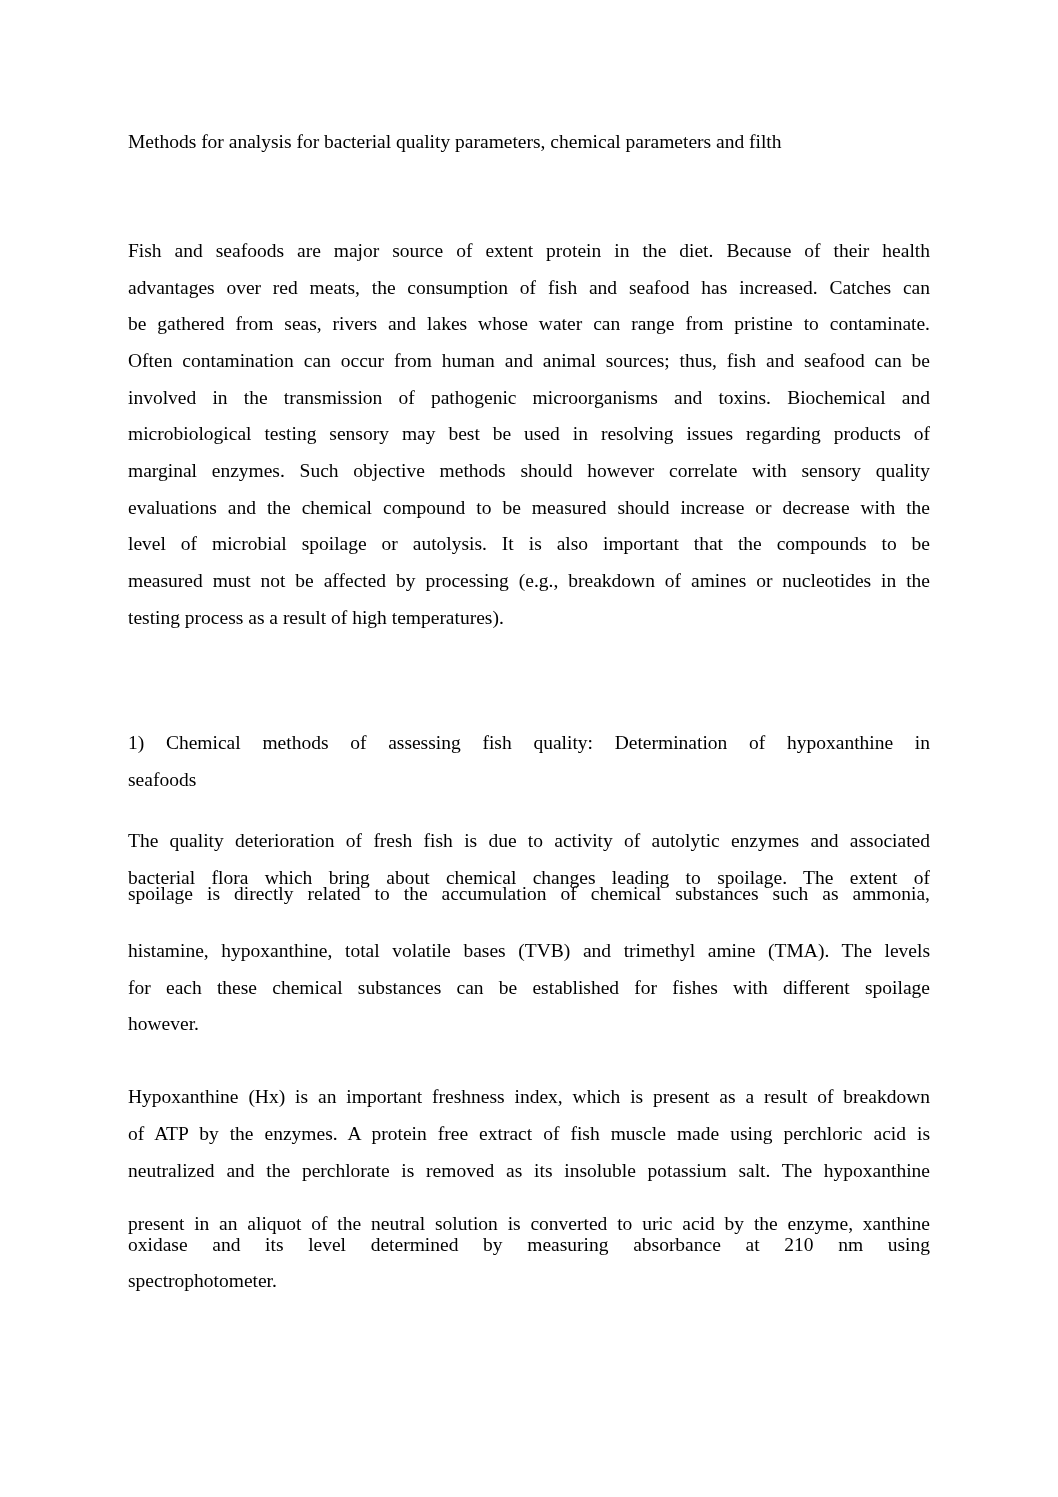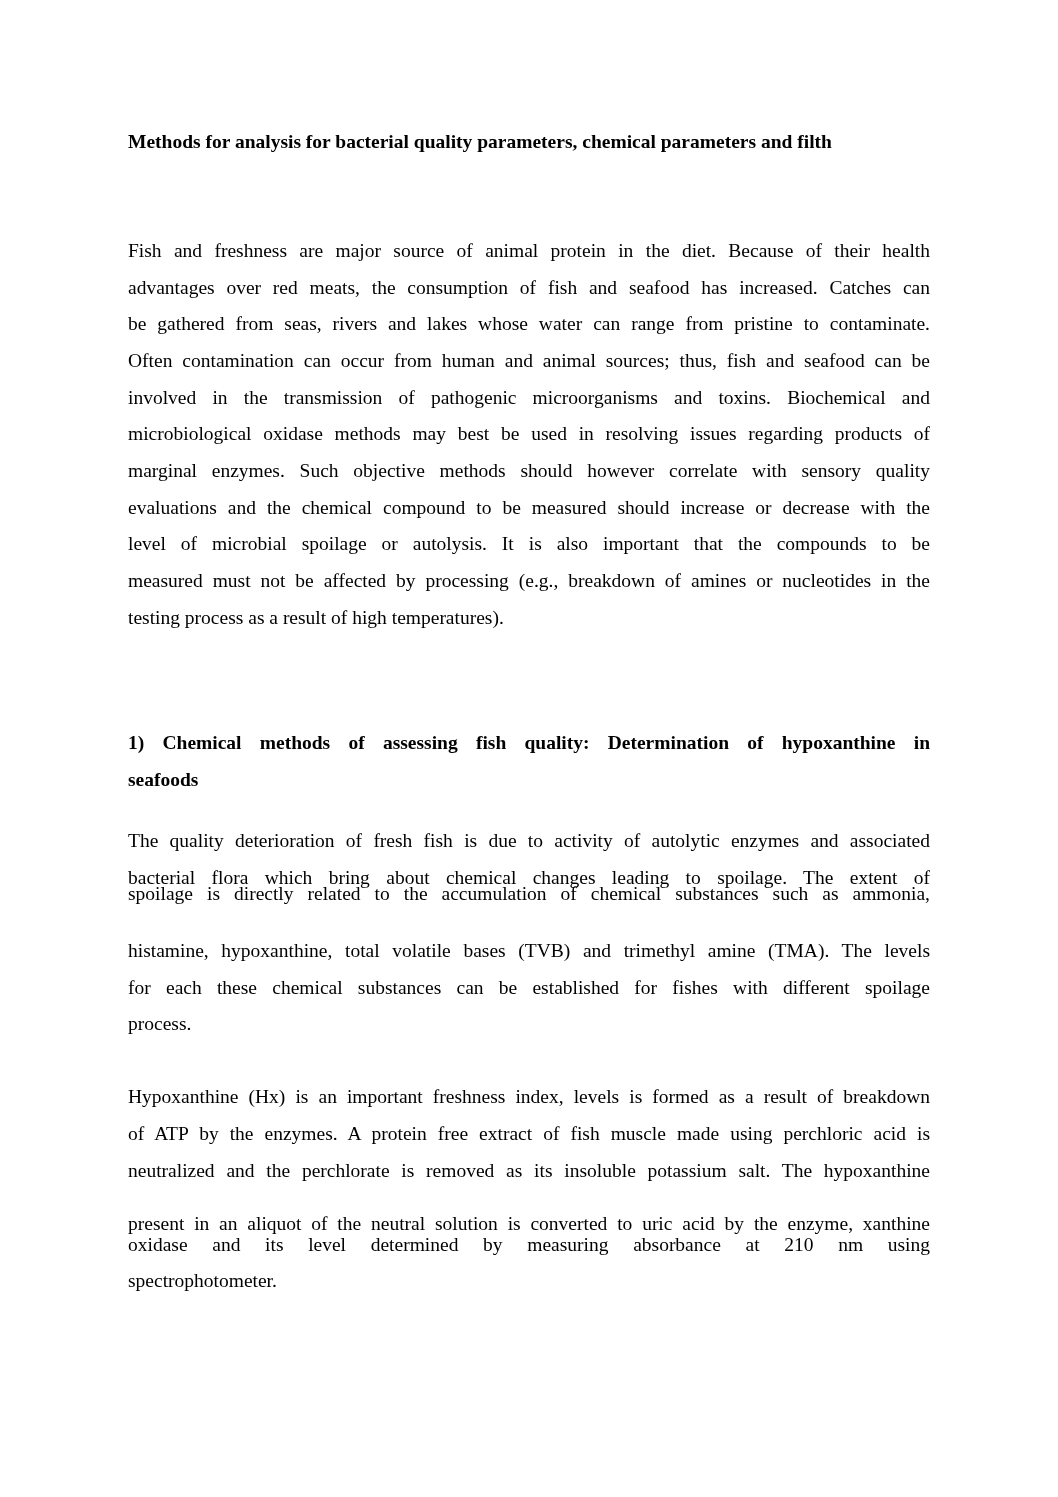--- a/index.html
+++ b/index.html
@@ -2,60 +2,60 @@
 <html><head>
 <meta charset="utf-8">
 <style>
   html, body { margin: 0; padding: 0; background: #ffffff; }
   body { width: 1058px; height: 1497px; position: relative; overflow: hidden;
          font-family: "Liberation Serif", "DejaVu Serif", serif; color: #000; }
   .page { position: absolute; left: 0; top: 0; width: 1058px; height: 1497px; background: #fff; }
   .line { position: absolute; left: 128px; width: 802px; font-size: 19.5px; line-height: 24px;
           white-space: nowrap; }
   .just { text-align: justify; text-align-last: justify; }
-  .bold { font-weight: bold; }
+  .bold { font-weight: normal; }
 </style>
 </head>
 <body>
 
 <div class="page">
 
   <div class="line bold" style="top:130px">Methods for analysis for bacterial quality parameters, chemical parameters and filth</div>
 
   <div>
-    <div class="line just" style="top:239px">Fish and freshness are major source of animal protein in the diet. Because of their health</div>
+    <div class="line just" style="top:239px">Fish and seafoods are major source of extent protein in the diet. Because of their health</div>
     <div class="line just" style="top:276px">advantages over red meats, the consumption of fish and seafood has increased. Catches can</div>
     <div class="line just" style="top:312px">be gathered from seas, rivers and lakes whose water can range from pristine to contaminate.</div>
     <div class="line just" style="top:349px">Often contamination can occur from human and animal sources; thus, fish and seafood can be</div>
     <div class="line just" style="top:386px">involved in the transmission of pathogenic microorganisms and toxins. Biochemical and</div>
-    <div class="line just" style="top:422px">microbiological oxidase methods may best be used in resolving issues regarding products of</div>
+    <div class="line just" style="top:422px">microbiological testing sensory may best be used in resolving issues regarding products of</div>
     <div class="line just" style="top:459px">marginal enzymes. Such objective methods should however correlate with sensory quality</div>
     <div class="line just" style="top:496px">evaluations and the chemical compound to be measured should increase or decrease with the</div>
     <div class="line just" style="top:532px">level of microbial spoilage or autolysis. It is also important that the compounds to be</div>
     <div class="line just" style="top:569px">measured must not be affected by processing (e.g., breakdown of amines or nucleotides in the</div>
     <div class="line" style="top:606px">testing process as a result of high temperatures).</div>
   </div>
 
 
   <div>
     <div class="line bold just" style="top:731px">1) Chemical methods of assessing fish quality: Determination of hypoxanthine in</div>
     <div class="line bold" style="top:768px">seafoods</div>
   </div>
 
   <div>
     <div class="line just" style="top:829px">The quality deterioration of fresh fish is due to activity of autolytic enzymes and associated</div>
     <div class="line just" style="top:866px">bacterial flora which bring about chemical changes leading to spoilage. The extent of</div>
     <div class="line just" style="top:882px">spoilage is directly related to the accumulation of chemical substances such as ammonia,</div>
     <div class="line just" style="top:939px">histamine, hypoxanthine, total volatile bases (TVB) and trimethyl amine (TMA). The levels</div>
     <div class="line just" style="top:976px">for each these chemical substances can be established for fishes with different spoilage</div>
-    <div class="line" style="top:1012px">process.</div>
+    <div class="line" style="top:1012px">however.</div>
   </div>
 
   <div>
-    <div class="line just" style="top:1085px">Hypoxanthine (Hx) is an important freshness index, levels is formed as a result of breakdown</div>
+    <div class="line just" style="top:1085px">Hypoxanthine (Hx) is an important freshness index, which is present as a result of breakdown</div>
     <div class="line just" style="top:1122px">of ATP by the enzymes. A protein free extract of fish muscle made using perchloric acid is</div>
     <div class="line just" style="top:1159px">neutralized and the perchlorate is removed as its insoluble potassium salt. The hypoxanthine</div>
     <div class="line just" style="top:1212px">present in an aliquot of the neutral solution is converted to uric acid by the enzyme, xanthine</div>
     <div class="line just" style="top:1233px">oxidase and its level determined by measuring absorbance at 210 nm using</div>
     <div class="line" style="top:1269px">spectrophotometer.</div>
   </div>
 
 
 </div>
 

